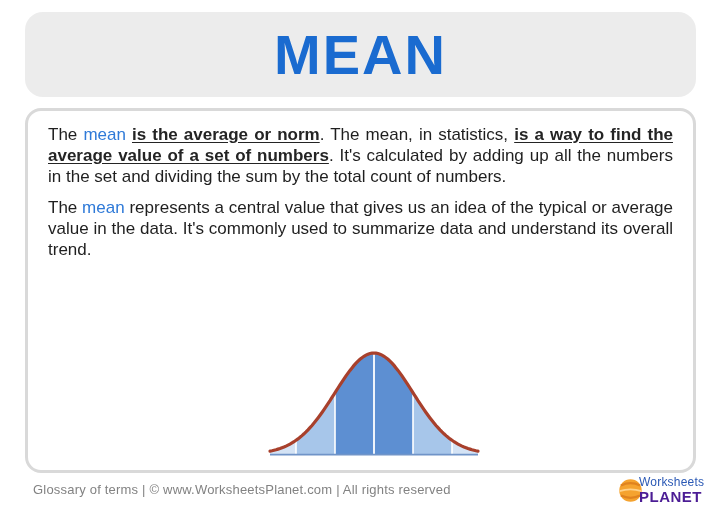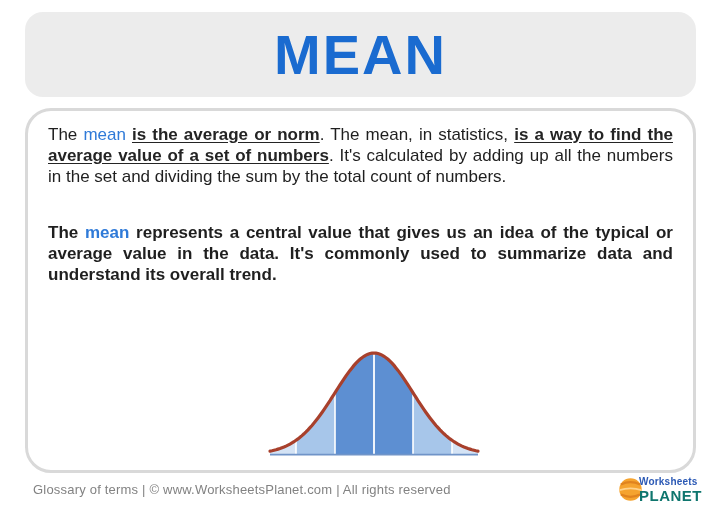--- a/index.html
+++ b/index.html
@@ -23,48 +23,48 @@
     font-size:56px; font-weight:bold; letter-spacing:2px;
     color:#1a6bd0;
   }
 
   
   .card {
     position:absolute; left:25px; top:108px;
     width:671px; height:365px;
     background:#ffffff;
     border:3px solid #d9d9d9;
-    border-radius:26px;
+    border-radius:16px;
   }
   .text {
     position:absolute; left:20px; top:13px; width:625px;
     color:#1f1f1f;
     font-size:17px; line-height:21px;
     text-align:justify;
   }
-  .text p + p { margin-top:35px;font-weight:bold; }
+  .text p + p { margin-top:10px; }
   .blue { color:#2f7ad8; }
   .bu { font-weight:bold; text-decoration:underline; text-underline-offset:2px; color:#242424; }
   .ital { font-style:italic; }
 
   
   .curve { position:absolute; left:240px; top:233px; width:212px; height:115px; }
 
   
   .footer {
     position:absolute; left:33px; top:482px;
     font-size:13px; font-weight:normal; color:#828282; letter-spacing:0.2px;
   }
   .logo {
     position:absolute; left:617px; top:476px;
     display:flex; align-items:center;
   }
   .logo-text { display:flex; flex-direction:column; margin-left:-5px; line-height:1; }
-  .logo-line1 { font-size:10px; font-weight:bold; color:#2b59b5; letter-spacing:0.2px; }
-  .logo-line2 { font-size:15px; font-weight:bold; color:#0f766e; letter-spacing:0.5px; margin-top:1px; }
+  .logo-line1 { font-size:12px; font-weight:normal; color:#2b59b5; letter-spacing:0.2px; }
+  .logo-line2 { font-size:15px; font-weight:bold; color:#4c1d95; letter-spacing:0.5px; margin-top:1px; }
 </style>
 </head>
 <body>
 
 <div class="header">
   <span class="title">MEAN</span>
 </div>
 
 <div class="card">
   <div class="text">

